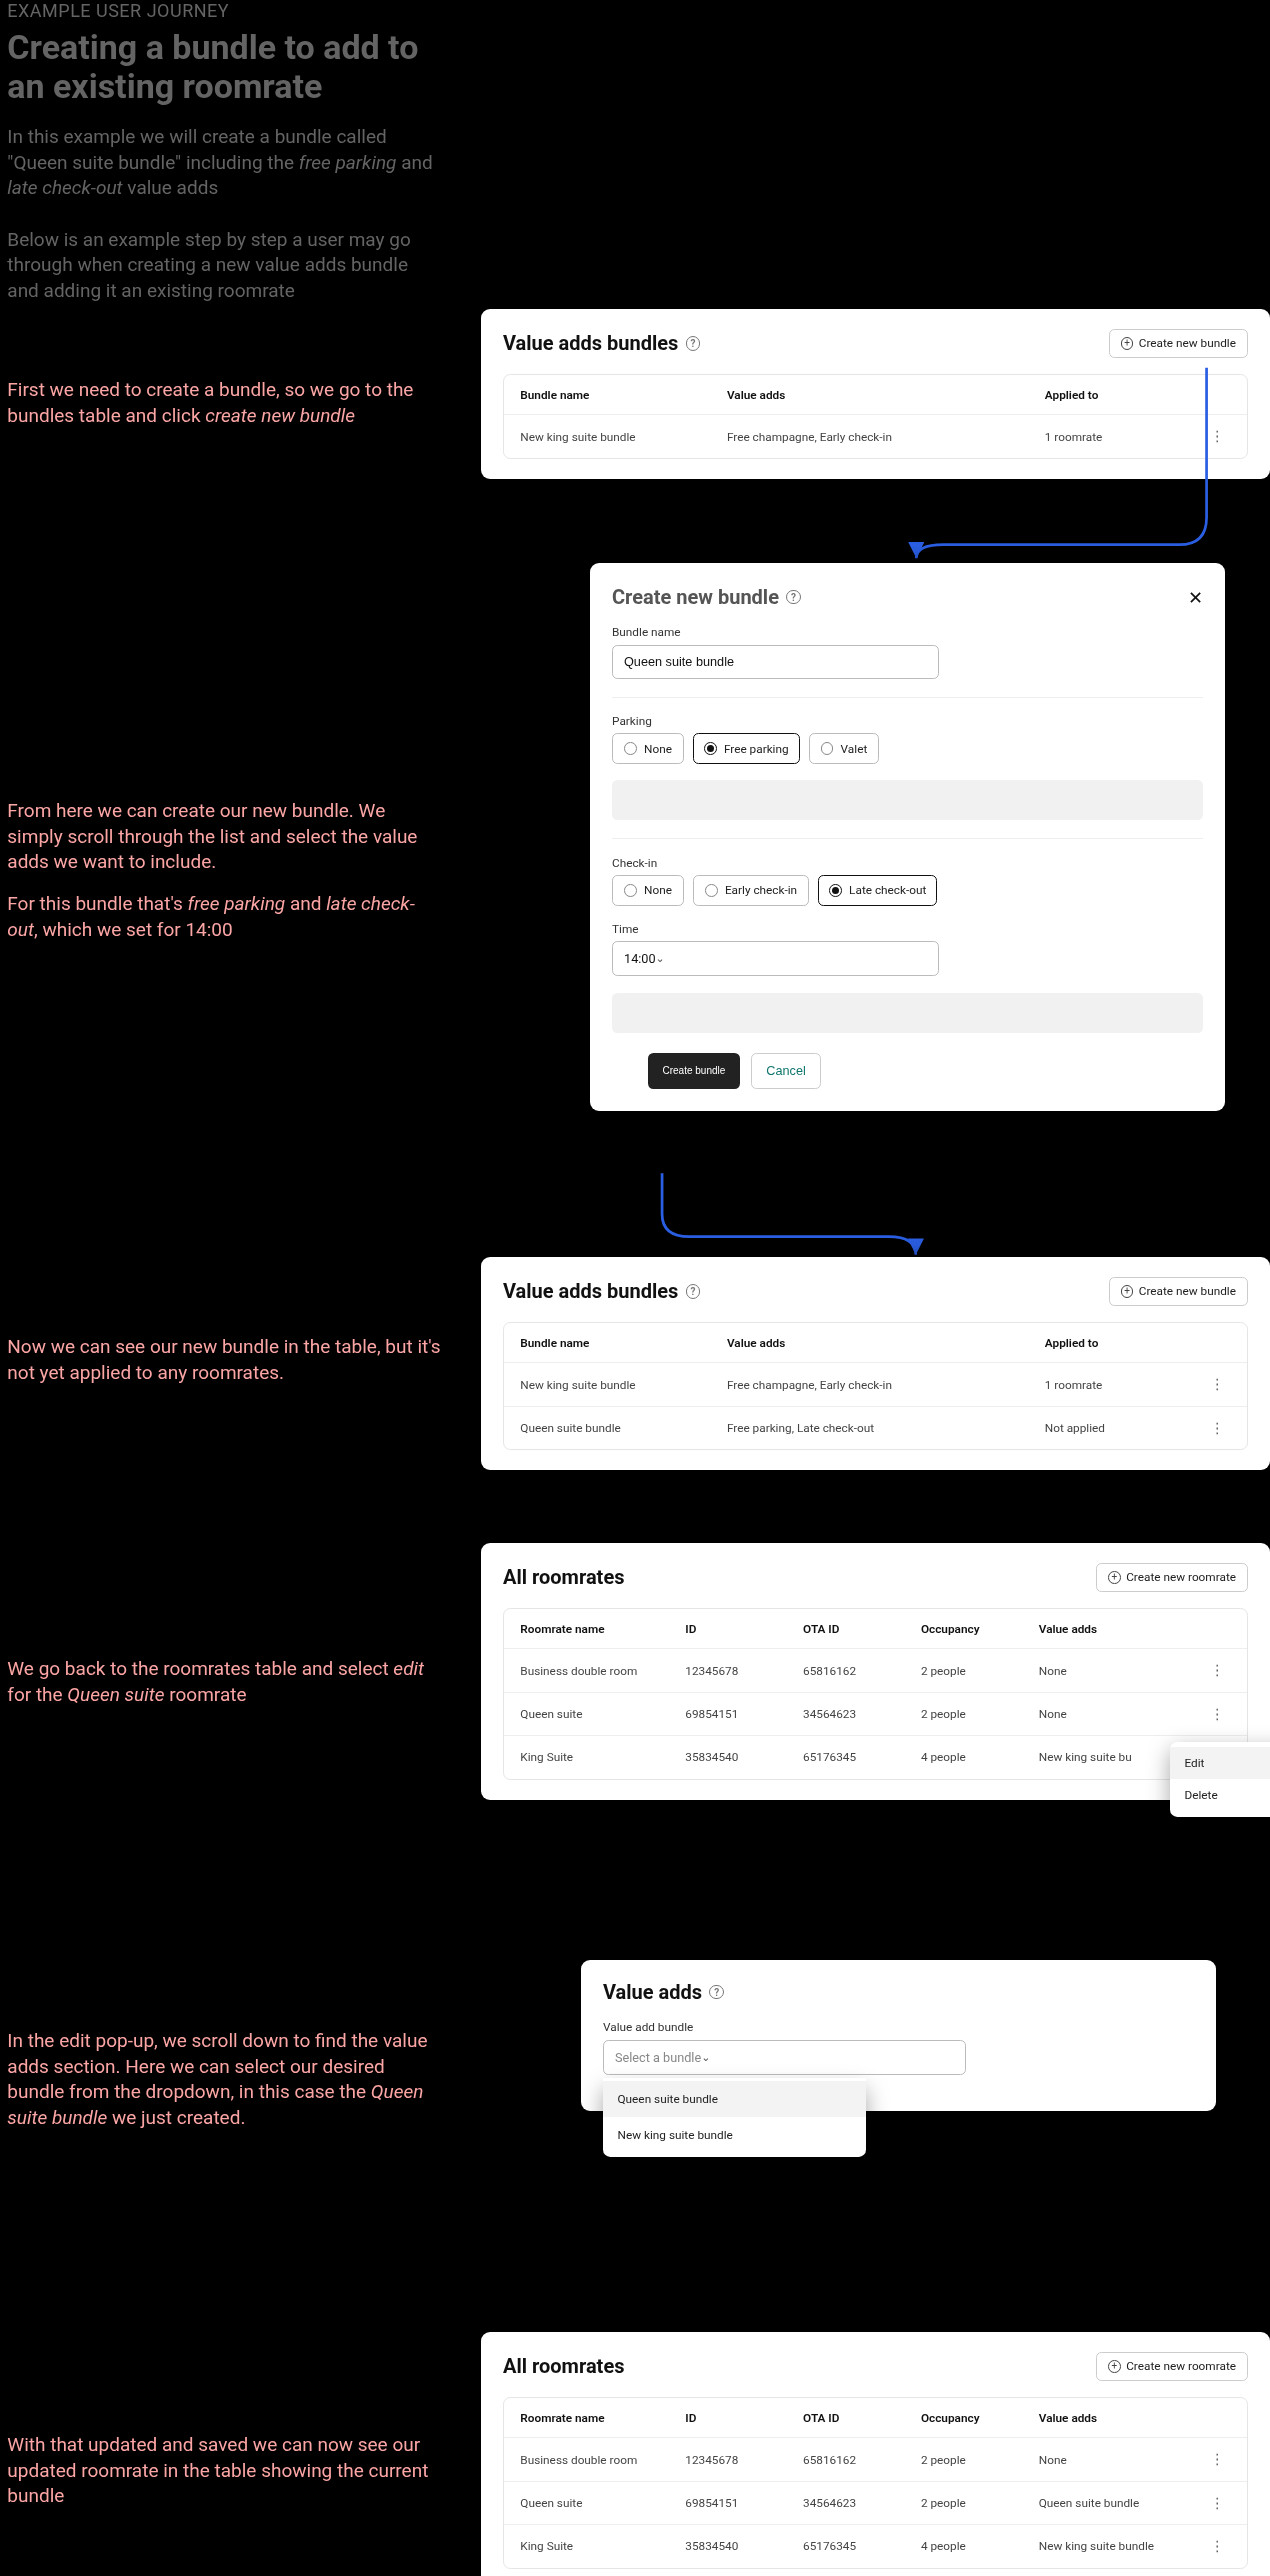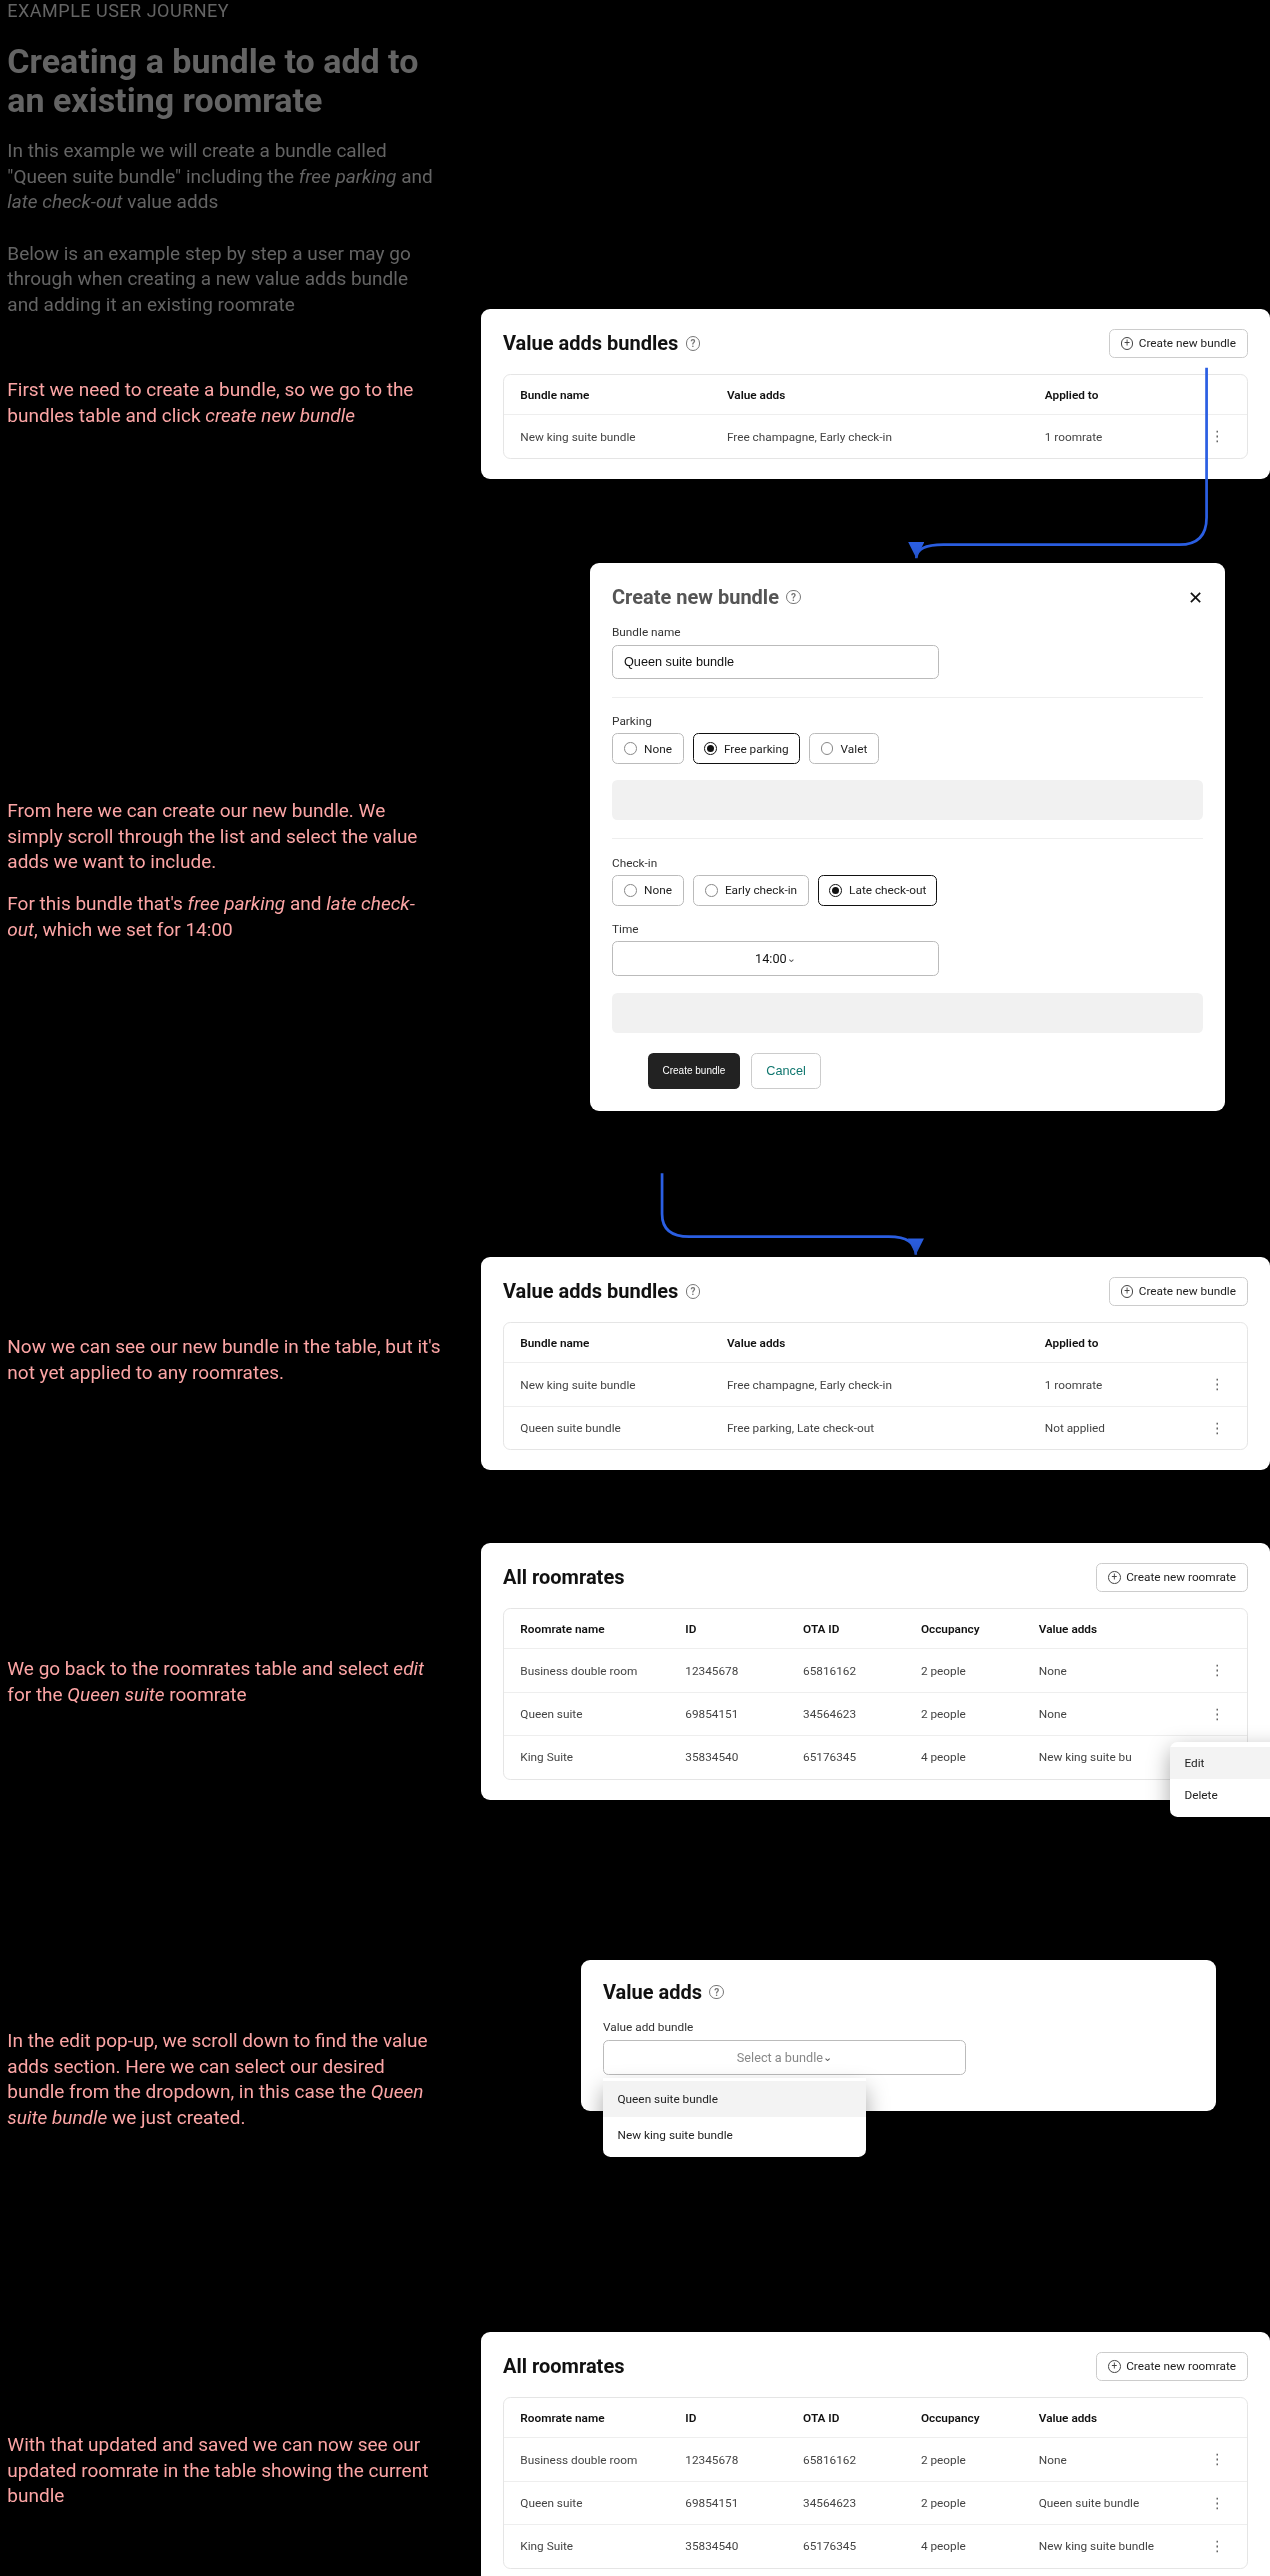--- a/index.html
+++ b/index.html
@@ -12,21 +12,21 @@
   position: relative;
   padding-top: 9px;
 }
 .left-col {
   position: absolute;
   left: 7.3px;
   width: 436px;
   color: #646464;
 }
 .eyebrow { font-size: 18px; letter-spacing: 0.5px; color: #646464; text-transform: uppercase; }
-.page-title { font-size: 34px; font-weight: 700; color: #646464; line-height: 1.15; margin-top: 21px; }
+.page-title { font-size: 34px; font-weight: 700; color: #646464; line-height: 1.15; margin-top: 7px; }
 .lead { font-size: 19px; color: #646464; margin-top: 25.4px; line-height: 1.35; max-width: 635px; }
 .caption { font-size: 19px; color: #fca5a5; line-height: 1.35; }
 .caption em { font-style: italic; }
 
 .panel {
   position: absolute;
   background: #fff;
   border-radius: 9px;
   box-shadow: 0 3.6px 22px rgba(0,0,0,.6);
   padding: 20px 22px;
@@ -73,21 +73,21 @@
   border: 0.9px solid #bbb; border-radius: 5.4px; padding: 7.3px 11px; font-size: 11.8px; color: #222;
 }
 .radio-pill.sel { border: 1.8px solid #111; padding: 6.4px 10px; }
 .radio-dot { width: 12.7px; height: 12.7px; border: 1.4px solid #888; border-radius: 50%; display: inline-block; position: relative; }
 .radio-pill.sel .radio-dot { border-color: #111; }
 .radio-pill.sel .radio-dot::after { content: ""; position: absolute; inset: 1.8px; background: #111; border-radius: 50%; }
 .ghost-block { background: #f1f1f1; border-radius: 5.4px; height: 40px; margin-top: 16.3px; }
 .select-wrap { position: relative; width: 327px; }
 .select {
   border: 0.9px solid #bbb; border-radius: 5.4px; padding: 9px 11px; font-size: 12.7px; color: #111;
-  display: flex; justify-content: center; align-items: center; cursor: pointer;
+  display: flex; justify-content: flex-start; align-items: center; cursor: pointer;
 }
 .chev { font-size: 11px; color: #555; }
 .btn-primary { background: #222; color: #fff; border: none; border-radius: 5.4px; padding: 10px 14.5px; font-size: 10px; cursor: pointer; margin-left: 36px; }
 .btn-secondary { background: #fff; color: #0f766e; border: 0.9px solid #ccc; border-radius: 5.4px; padding: 10px 14.5px; font-size: 12.7px; cursor: pointer; }
 .modal-actions { display: flex; gap: 11px; margin-top: 20px; }
 
 .menu-pop {
   position: absolute; background: #fff; border-radius: 7.3px; box-shadow: 0 7.3px 22px rgba(0,0,0,.35);
   padding: 5.4px 0; width: 127px; font-size: 11.8px; color: #222;
 }

